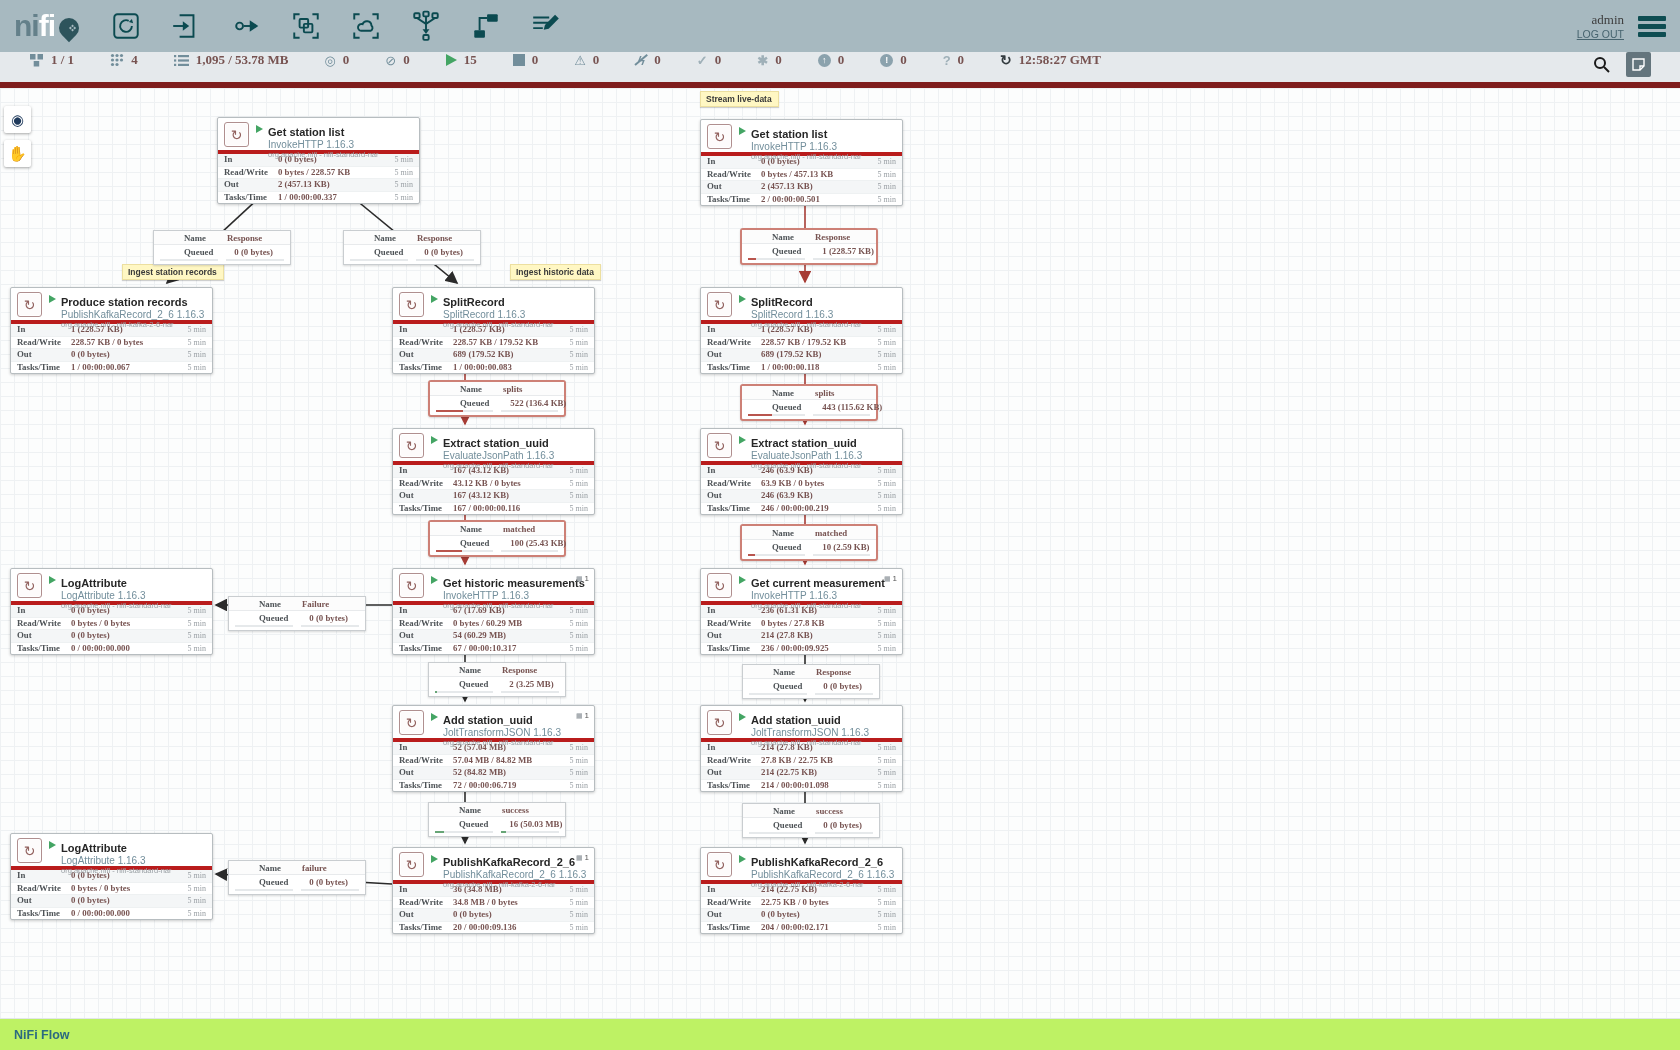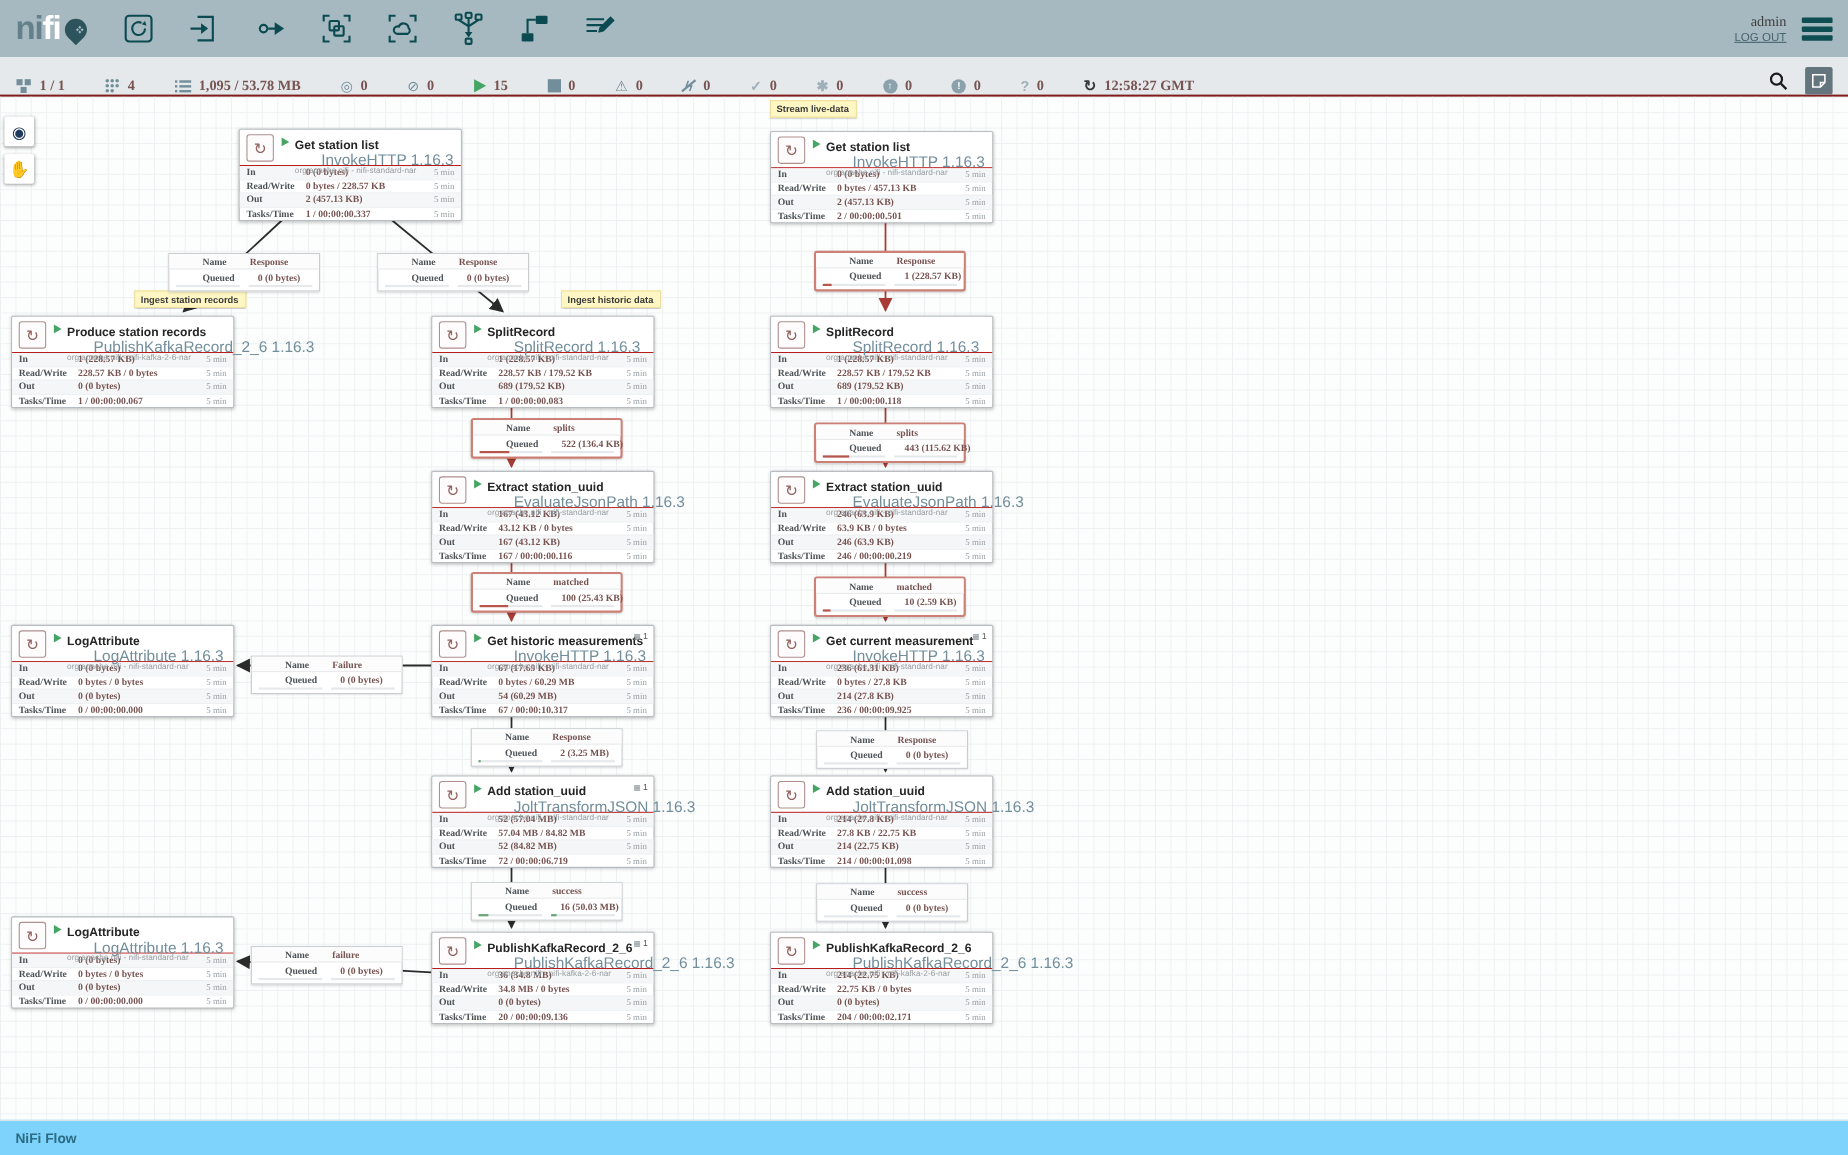--- a/index.html
+++ b/index.html
@@ -22,21 +22,21 @@
   .tool svg { stroke:#0b4a50; fill:none; stroke-width:1.8; }
   .tool svg .f { fill:#0b4a50; stroke:none; }
   .hspacer { flex:1; }
   .userblock { text-align:right; margin-right:14px; }
   .username { font-family:"Liberation Serif",serif; font-size:13px; color:#3e3e3e; }
   .logout { font-size:10.5px; color:#47646f; text-decoration:underline; cursor:pointer; }
   .hamburger { width:28px; display:flex; flex-direction:column; gap:3px; cursor:pointer; }
   .hamburger i { height:5px; background:#0e4d52; border-radius:1px; }
 
   
-  .statusbar { height:36px; background:#e5e9ec; border-bottom:2px solid #7f1d1d; display:flex; align-items:flex-end; padding:0 14px; }
+  .statusbar { height:36px; background:#e5e9ec; border-bottom:6px solid #7f1d1d; display:flex; align-items:flex-start; padding:0 29px; }
   .sb-item { display:flex; align-items:center; gap:7px; margin-right:36px; white-space:nowrap; }
   .sb-val { font-family:"Liberation Serif",serif; font-size:13px; font-weight:bold; color:#775351; }
   .sb-icon { color:#728e9b; font-size:13px; display:flex; align-items:center; }
   .sb-icon svg { fill:#728e9b; }
   .tri-run { width:0; height:0; border-left:11px solid #44a564; border-top:6px solid transparent; border-bottom:6px solid transparent; }
   .sq-stop { width:12px; height:12px; background:#728e9b; }
   .bolt { position:relative; font-size:13px; color:#728e9b; font-weight:bold; width:12px; text-align:center; }
   .bolt::after { content:""; position:absolute; left:-2px; top:6px; width:16px; height:1.6px; background:#728e9b; transform:rotate(-40deg); }
   .circ { width:13px; height:13px; border-radius:50%; background:#8ba2ad; color:#fff; font-size:9px; line-height:13px; text-align:center; font-weight:bold; }
   .q-ic { font-size:13px; color:#9fb0b8; font-weight:bold; }
@@ -60,46 +60,46 @@
 
   .proc { position:absolute; width:203px; background:#fff; border:1px solid #b7bdc0; border-radius:2px;
     box-shadow:0 1px 3px rgba(0,0,0,.2); z-index:6; cursor:move; }
   .proc-head { position:relative; display:flex; align-items:flex-start; padding:4px 6px 3px 6px; height:32px; }
   .proc-icon { width:25px; height:25px; border:1px solid #b08f8f; border-radius:3px; color:#92625f;
     display:flex; align-items:center; justify-content:center; font-size:14px; margin-right:5px; flex:none;
     box-shadow:inset 0 0 0 1px #fff; background:#fdfbfb; }
   .run-icon { width:0; height:0; border-left:7px solid #44a564; border-top:4.5px solid transparent;
     border-bottom:4.5px solid transparent; margin:3px 5px 0 2px; flex:none; }
   .proc-title { font-size:11px; font-weight:bold; color:#262626; line-height:11px; white-space:nowrap; }
-  .proc-type { font-size:14px; color:#728e9b; line-height:10px; white-space:nowrap;margin-left:24px; }
+  .proc-type { font-size:10px; color:#728e9b; line-height:10px; white-space:nowrap; }
   .proc-bundle { font-size:7.5px; color:#9aa0a5; line-height:9px; white-space:nowrap; }
   .thread-badge { position:absolute; right:5px; top:5px; font-size:8px; color:#555; display:flex; gap:2px; align-items:center; }
   .tb-icon { font-size:7px; color:#8a9298; }
-  .proc-stats { border-top:1px solid #b91c1c; }
+  .proc-stats { border-top:4px solid #b91c1c; }
   .stat-row { display:flex; align-items:center; font-size:8.8px; line-height:11.5px; padding:0 6px;
     font-family:"Liberation Serif",serif; border-top:1px solid #eef1f2; }
   .stat-row:first-child { border-top:none; }
   .stat-row:nth-child(odd) { background:#f4f6f7; }
   .stat-label { width:54px; font-weight:bold; color:#4e5357; flex:none; }
   .stat-value { flex:1; color:#775351; font-weight:bold; white-space:nowrap; overflow:hidden; }
   .stat-window { color:#9aa0a5; font-size:8px; flex:none; }
 
   .conn { position:absolute; width:138px; background:#fff; border:1px solid #c9cdd0; z-index:5;
     font-family:"Liberation Serif",serif; font-size:8.8px; box-shadow:0 1px 2px rgba(0,0,0,.15); }
   .conn.alert { border:2px solid #cd8076; border-radius:3px; }
   .conn-row { display:flex; gap:5px; padding:2px 6px 1px 6px; }
   .conn-row1 { border-bottom:1px solid #e8eaec; background:#fcfcfc; }
   .conn-key { font-weight:bold; color:#4e5357;padding-left:24px; }
   .conn-val { font-weight:bold; color:#775351; white-space:nowrap;padding-left:16px; }
   .conn-bars { display:flex; gap:8px; padding:1px 6px 3px 6px; }
   .bar { flex:1; height:2px; background:#e6e9eb; position:relative; }
   .bar .fill { position:absolute; left:0; top:0; bottom:0; }
 
   
-  .footer { position:absolute; left:0; bottom:0; width:1680px; height:32px; background:#7dd3fc;
+  .footer { position:absolute; left:0; bottom:0; width:1680px; height:32px; background:#bef264;
     border-top:1px solid #e2e6e9; display:flex; align-items:center; padding:0 14px; z-index:30; }
   .breadcrumb-root { font-size:12.5px; font-weight:bold; color:#2b6a80; cursor:pointer; }
 </style>
 </head>
 <body>
 
 <div class="header">
   <div class="logo">
     <span class="ni">ni</span>
       <span class="fi">fi</span>

